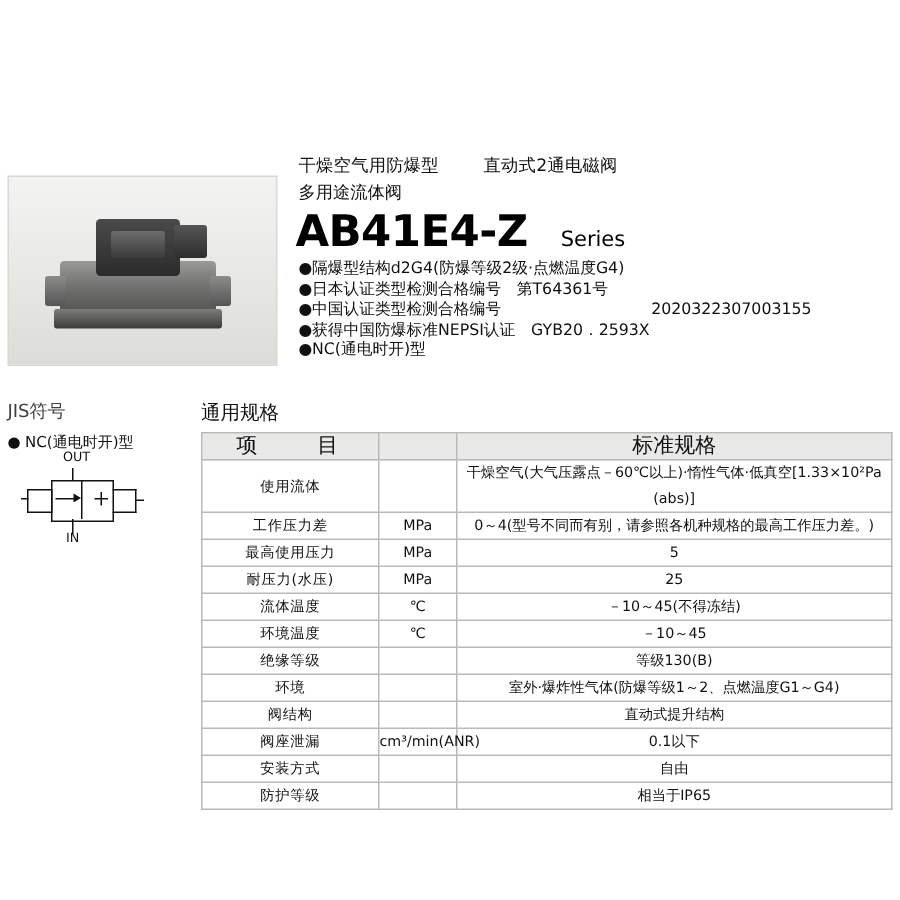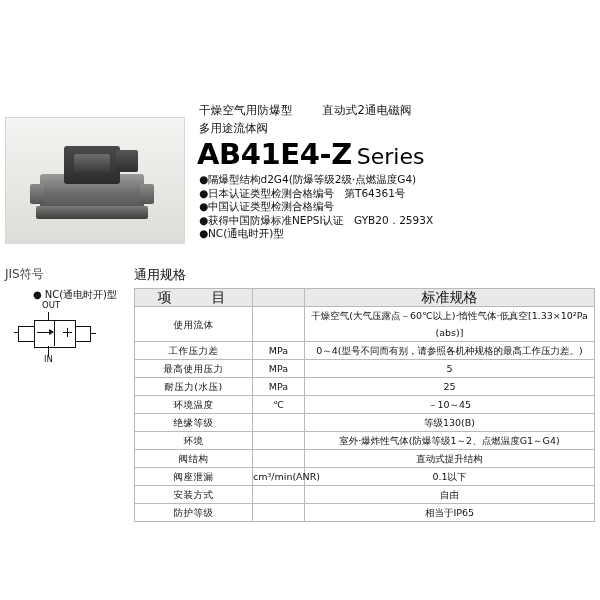--- a/index.html
+++ b/index.html
@@ -117,24 +117,24 @@
     white-space: nowrap;
   }
   .series .code {
     font-family: "DejaVu Sans", "Liberation Sans", sans-serif;
     font-size: 29px;
     font-weight: bold;
     letter-spacing: -0.4px;
     color: #000;
   }
   .series .word {
-    font-size: 22px;
+    font-size: 14px;
     font-weight: normal;
     color: #000;
-    margin-left: 5px;
+    margin-left: 22px;
   }
 
   .bullets {
     position: absolute;
     left: 199px;
     top: 78px;
     width: 400px;
   }
   .bullet {
     font-size: 10.5px;
@@ -199,21 +199,20 @@
     top: 266px;
     font-size: 12px;
     color: #404040;
   }
   .jis-sub {
     position: absolute;
     left: 5px;
     top: 288px;
     font-size: 10px;
     color: #111;
-    margin-left: 28px;
   }
   .jis-sub .dot { margin-right: 3px; }
   .jis-drawing {
     position: absolute;
     left: 14px;
     top: 306px;
     width: 108px;
     height: 58px;
   }
   .jis-drawing .box {
@@ -372,21 +371,21 @@
     </div>
 
     <div class="bullets">
       <div class="bullet">
         <span class="dot">●</span><span>隔爆型结构d2G4(防爆等级2级·点燃温度G4)</span>
       </div>
       <div class="bullet">
         <span class="dot">●</span><span>日本认证类型检测合格编号　第T64361号</span>
       </div>
       <div class="bullet">
-        <span class="dot">●</span><span>中国认证类型检测合格编号</span>
+        <span class="dot">●</span><span>中国认证类型检测合格编号</span><span class="num">2020322307003155</span>
       </div>
       <div class="bullet">
         <span class="dot">●</span><span>获得中国防爆标准NEPSI认证　GYB20．2593X</span>
       </div>
       <div class="bullet">
         <span class="dot">●</span><span>NC(通电时开)型</span>
       </div>
     </div>
 
   </div>
@@ -440,20 +439,25 @@
         <td class="cell-item">最高使用压力</td>
         <td class="cell-unit">MPa</td>
         <td class="cell-val">5</td>
       </tr>
       <tr>
         <td class="cell-item">耐压力(水压)</td>
         <td class="cell-unit">MPa</td>
         <td class="cell-val">25</td>
       </tr>
       <tr>
+        <td class="cell-item">流体温度</td>
+        <td class="cell-unit">℃</td>
+        <td class="cell-val">－10～45(不得冻结)</td>
+      </tr>
+      <tr>
         <td class="cell-item">环境温度</td>
         <td class="cell-unit">℃</td>
         <td class="cell-val">－10～45</td>
       </tr>
       <tr>
         <td class="cell-item">绝缘等级</td>
         <td class="cell-unit"></td>
         <td class="cell-val">等级130(B)</td>
       </tr>
       <tr>

